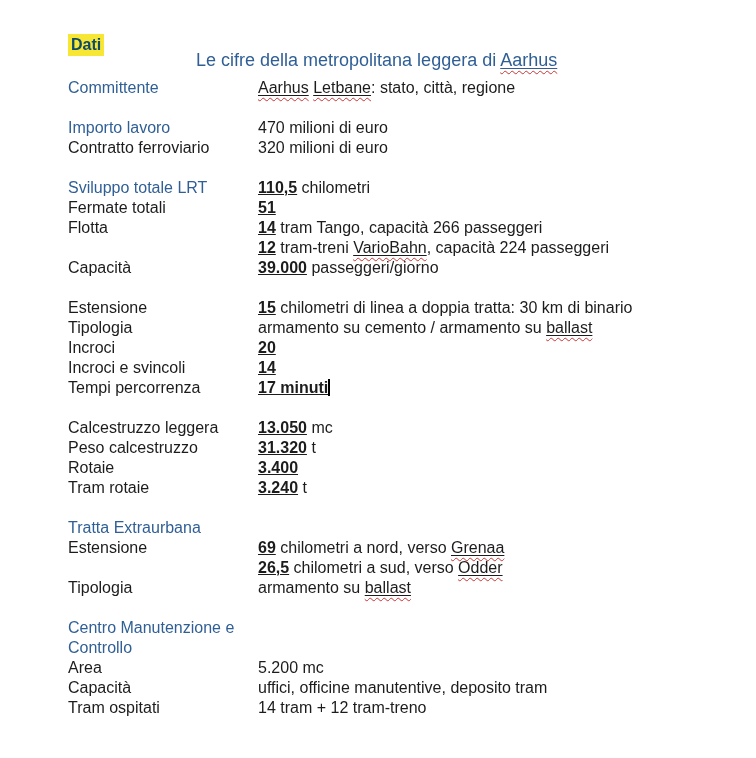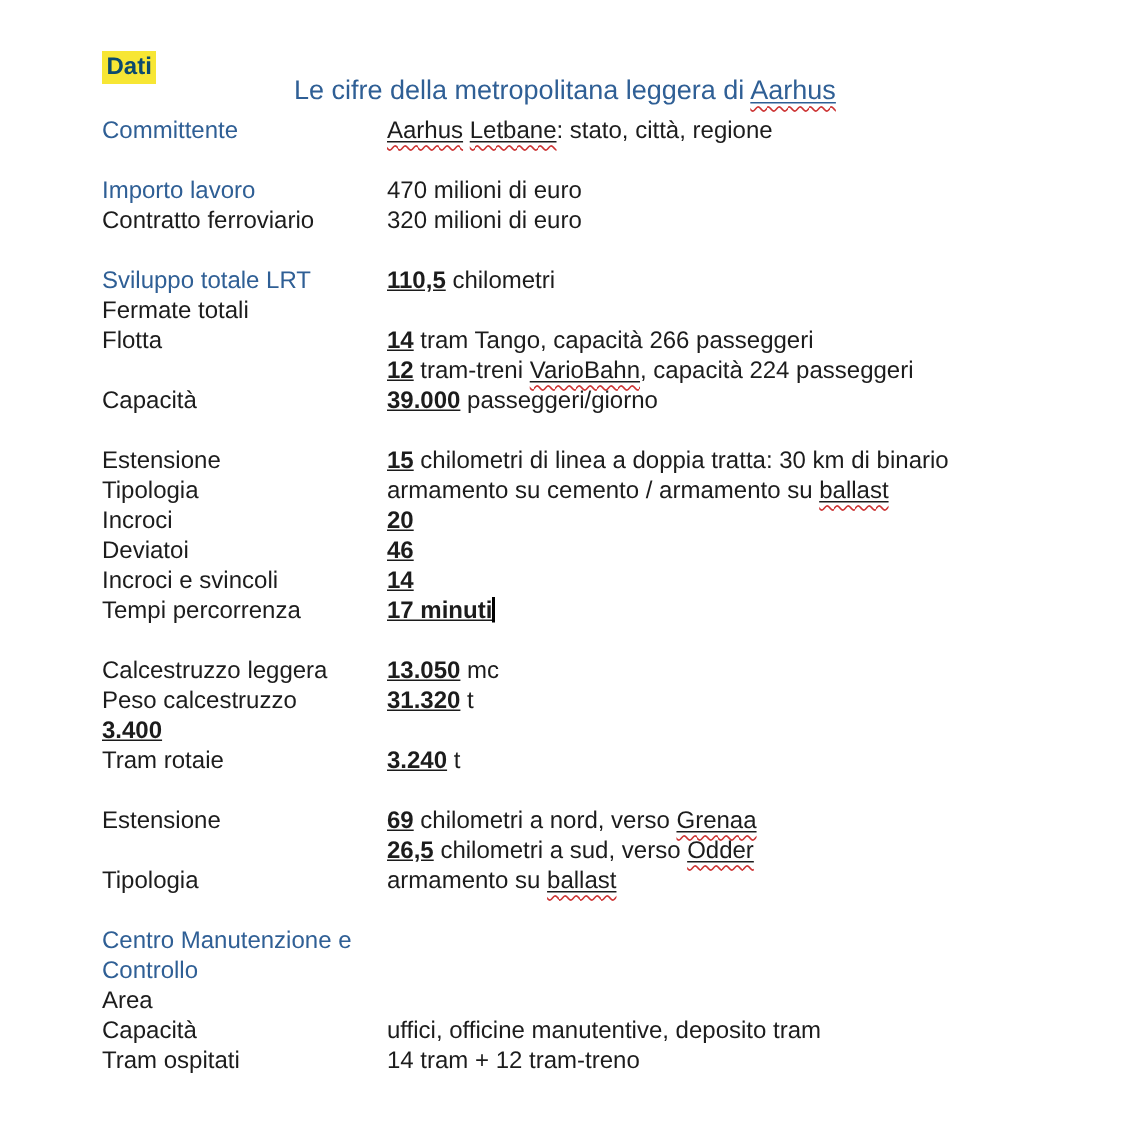--- a/index.html
+++ b/index.html
@@ -106,20 +106,21 @@
           <span class="value"><span>320 milioni di euro</span></span>
         </div>
       </div>
       <div class="section">
         <div class="row">
           <span class="label head">Sviluppo totale LRT</span>
           <span class="value"><span class="b">110,5</span><span> chilometri</span></span>
         </div>
         <div class="row">
           <span class="label">Fermate totali</span>
+          <span class="value"><span class="b">51</span></span>
         </div>
         <div class="row">
           <span class="label">Flotta</span>
           <span class="value"><span class="b">14</span><span> tram Tango, capacità 266 passeggeri</span></span>
         </div>
         <div class="row">
           <span class="label"></span>
           <span class="value"><span class="b">12</span><span> tram-treni </span><span class="u"><span class="sq">VarioBahn</span></span><span>, capacità 224 passeggeri</span></span>
         </div>
         <div class="row">
@@ -134,70 +135,72 @@
         </div>
         <div class="row">
           <span class="label">Tipologia</span>
           <span class="value"><span>armamento su cemento / armamento su </span><span class="u"><span class="sq">ballast</span></span></span>
         </div>
         <div class="row">
           <span class="label">Incroci</span>
           <span class="value"><span class="b">20</span></span>
         </div>
         <div class="row">
-          <span class="label">Deviatoi</span>
-          <span class="value"><span class="b">46</span></span>
-        </div>
-        <div class="row">
           <span class="label">Incroci e svincoli</span>
           <span class="value"><span class="b">14</span></span>
         </div>
         <div class="row">
           <span class="label">Tempi percorrenza</span>
           <span class="value"><span class="b">17 minuti</span><span class="caret"></span></span>
         </div>
       </div>
       <div class="section">
         <div class="row">
           <span class="label">Calcestruzzo leggera</span>
           <span class="value"><span class="b">13.050</span><span> mc</span></span>
         </div>
         <div class="row">
           <span class="label">Peso calcestruzzo</span>
           <span class="value"><span class="b">31.320</span><span> t</span></span>
         </div>
         <div class="row">
+          <span class="label">Rotaie</span>
           <span class="value"><span class="b">3.400</span></span>
         </div>
         <div class="row">
           <span class="label">Tram rotaie</span>
           <span class="value"><span class="b">3.240</span><span> t</span></span>
         </div>
       </div>
       <div class="section">
         <div class="row">
+          <span class="label head">Tratta Extraurbana</span>
+          <span class="value"></span>
+        </div>
+        <div class="row">
           <span class="label">Estensione</span>
           <span class="value"><span class="b">69</span><span> chilometri a nord, verso </span><span class="u"><span class="sq">Grenaa</span></span></span>
         </div>
         <div class="row">
           <span class="label"></span>
           <span class="value"><span class="b">26,5</span><span> chilometri a sud, verso </span><span class="u"><span class="sq">Odder</span></span></span>
         </div>
         <div class="row">
           <span class="label">Tipologia</span>
           <span class="value"><span>armamento su </span><span class="u"><span class="sq">ballast</span></span></span>
         </div>
       </div>
       <div class="section">
         <div class="row">
           <span class="label head">Centro Manutenzione e Controllo</span>
           <span class="value"></span>
         </div>
         <div class="row">
           <span class="label">Area</span>
+          <span class="value"><span>5.200 mc</span></span>
         </div>
         <div class="row">
           <span class="label">Capacità</span>
           <span class="value"><span>uffici, officine manutentive, deposito tram</span></span>
         </div>
         <div class="row">
           <span class="label">Tram ospitati</span>
           <span class="value"><span>14 tram + 12 tram-treno</span></span>
         </div>
       </div>

